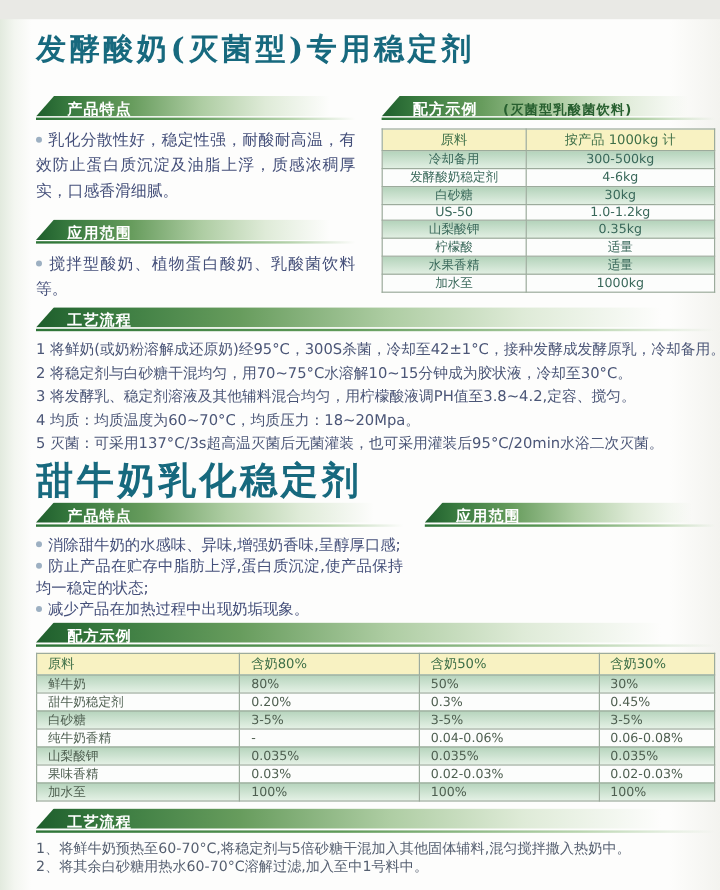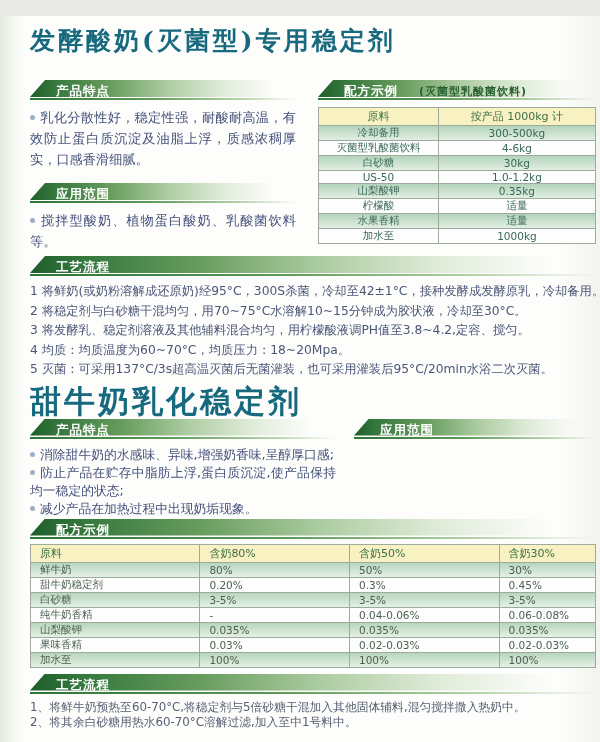--- a/index.html
+++ b/index.html
@@ -130,21 +130,21 @@
               <th>原料</th>
               <th>按产品 1000kg 计</th>
             </tr>
           </thead>
           <tbody>
             <tr>
               <td>冷却备用</td>
               <td>300-500kg</td>
             </tr>
             <tr>
-              <td>灭菌型乳酸菌饮料</td>
+              <td>发酵酸奶稳定剂</td>
               <td>4-6kg</td>
             </tr>
             <tr>
               <td>白砂糖</td>
               <td>30kg</td>
             </tr>
             <tr>
               <td>US-50</td>
               <td>1.0-1.2kg</td>
             </tr>

